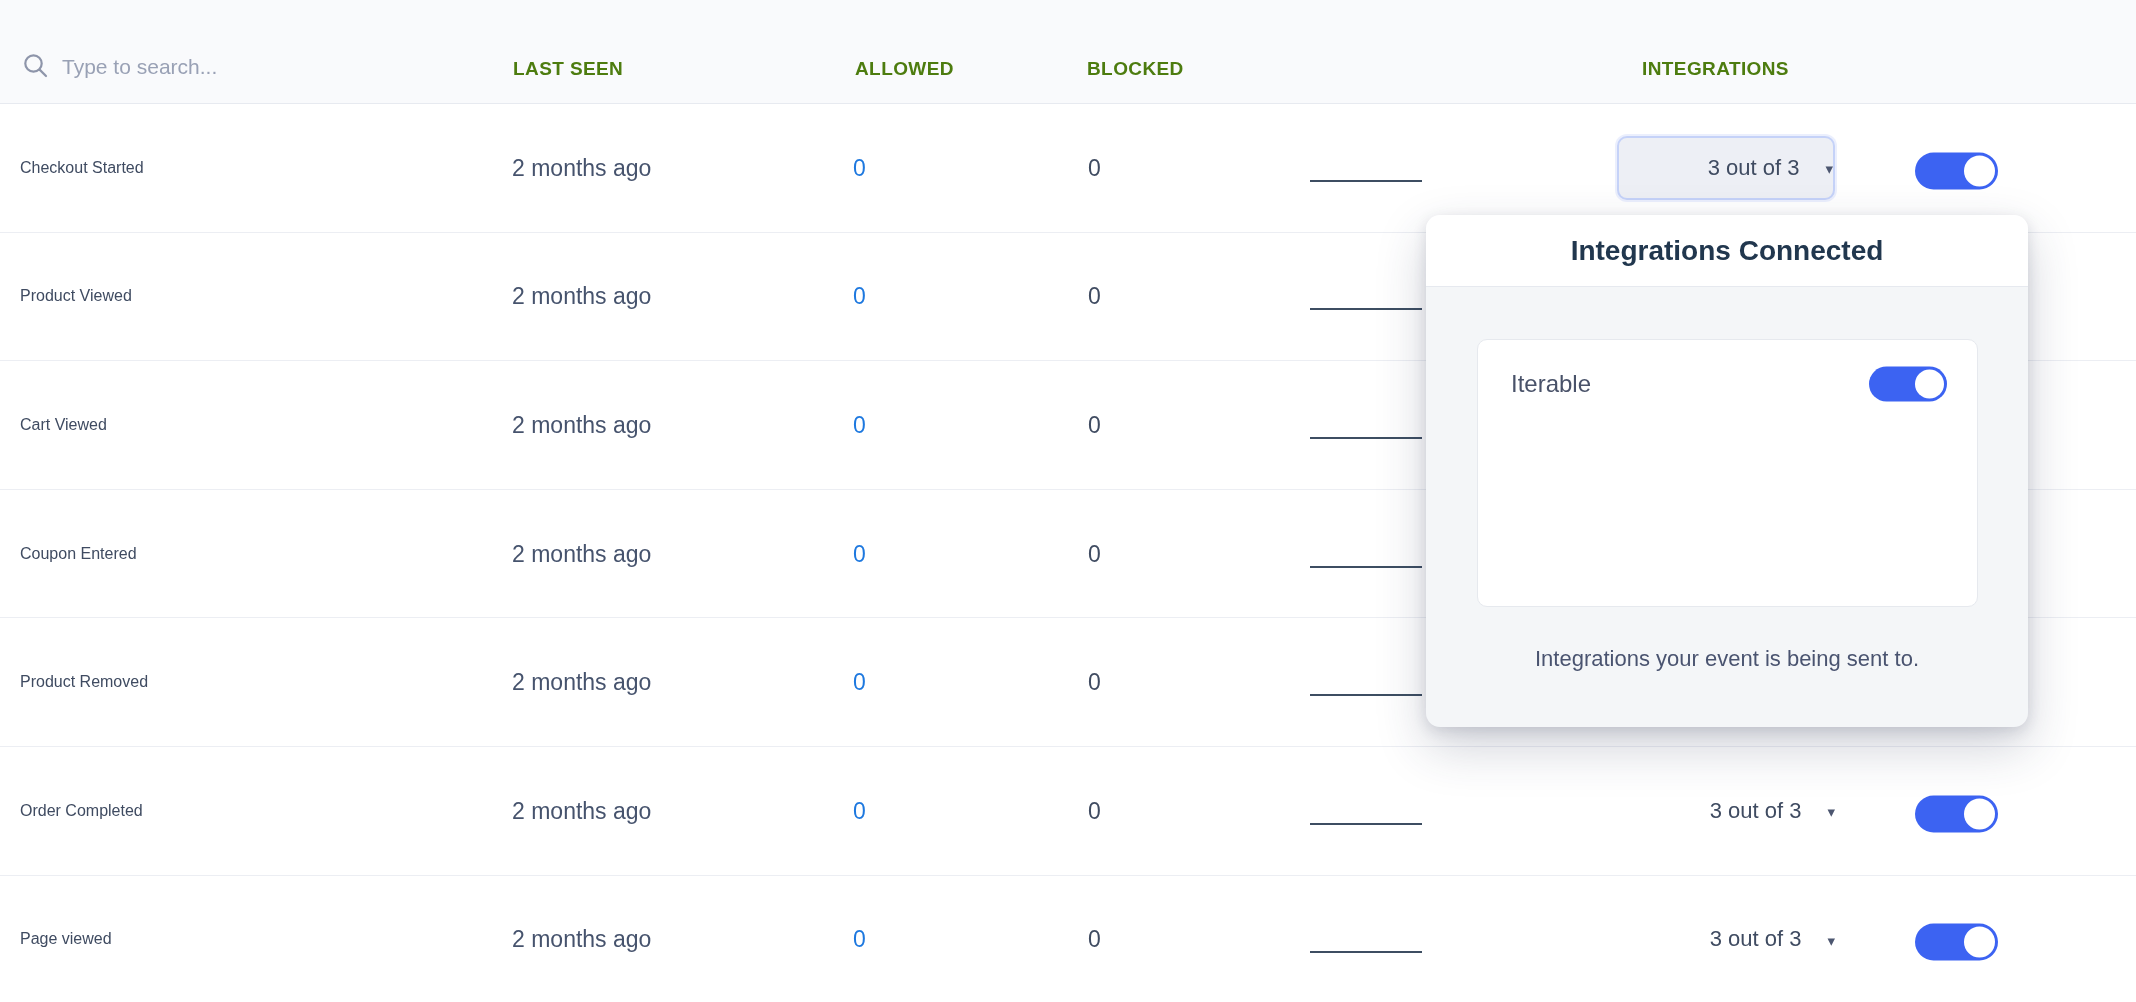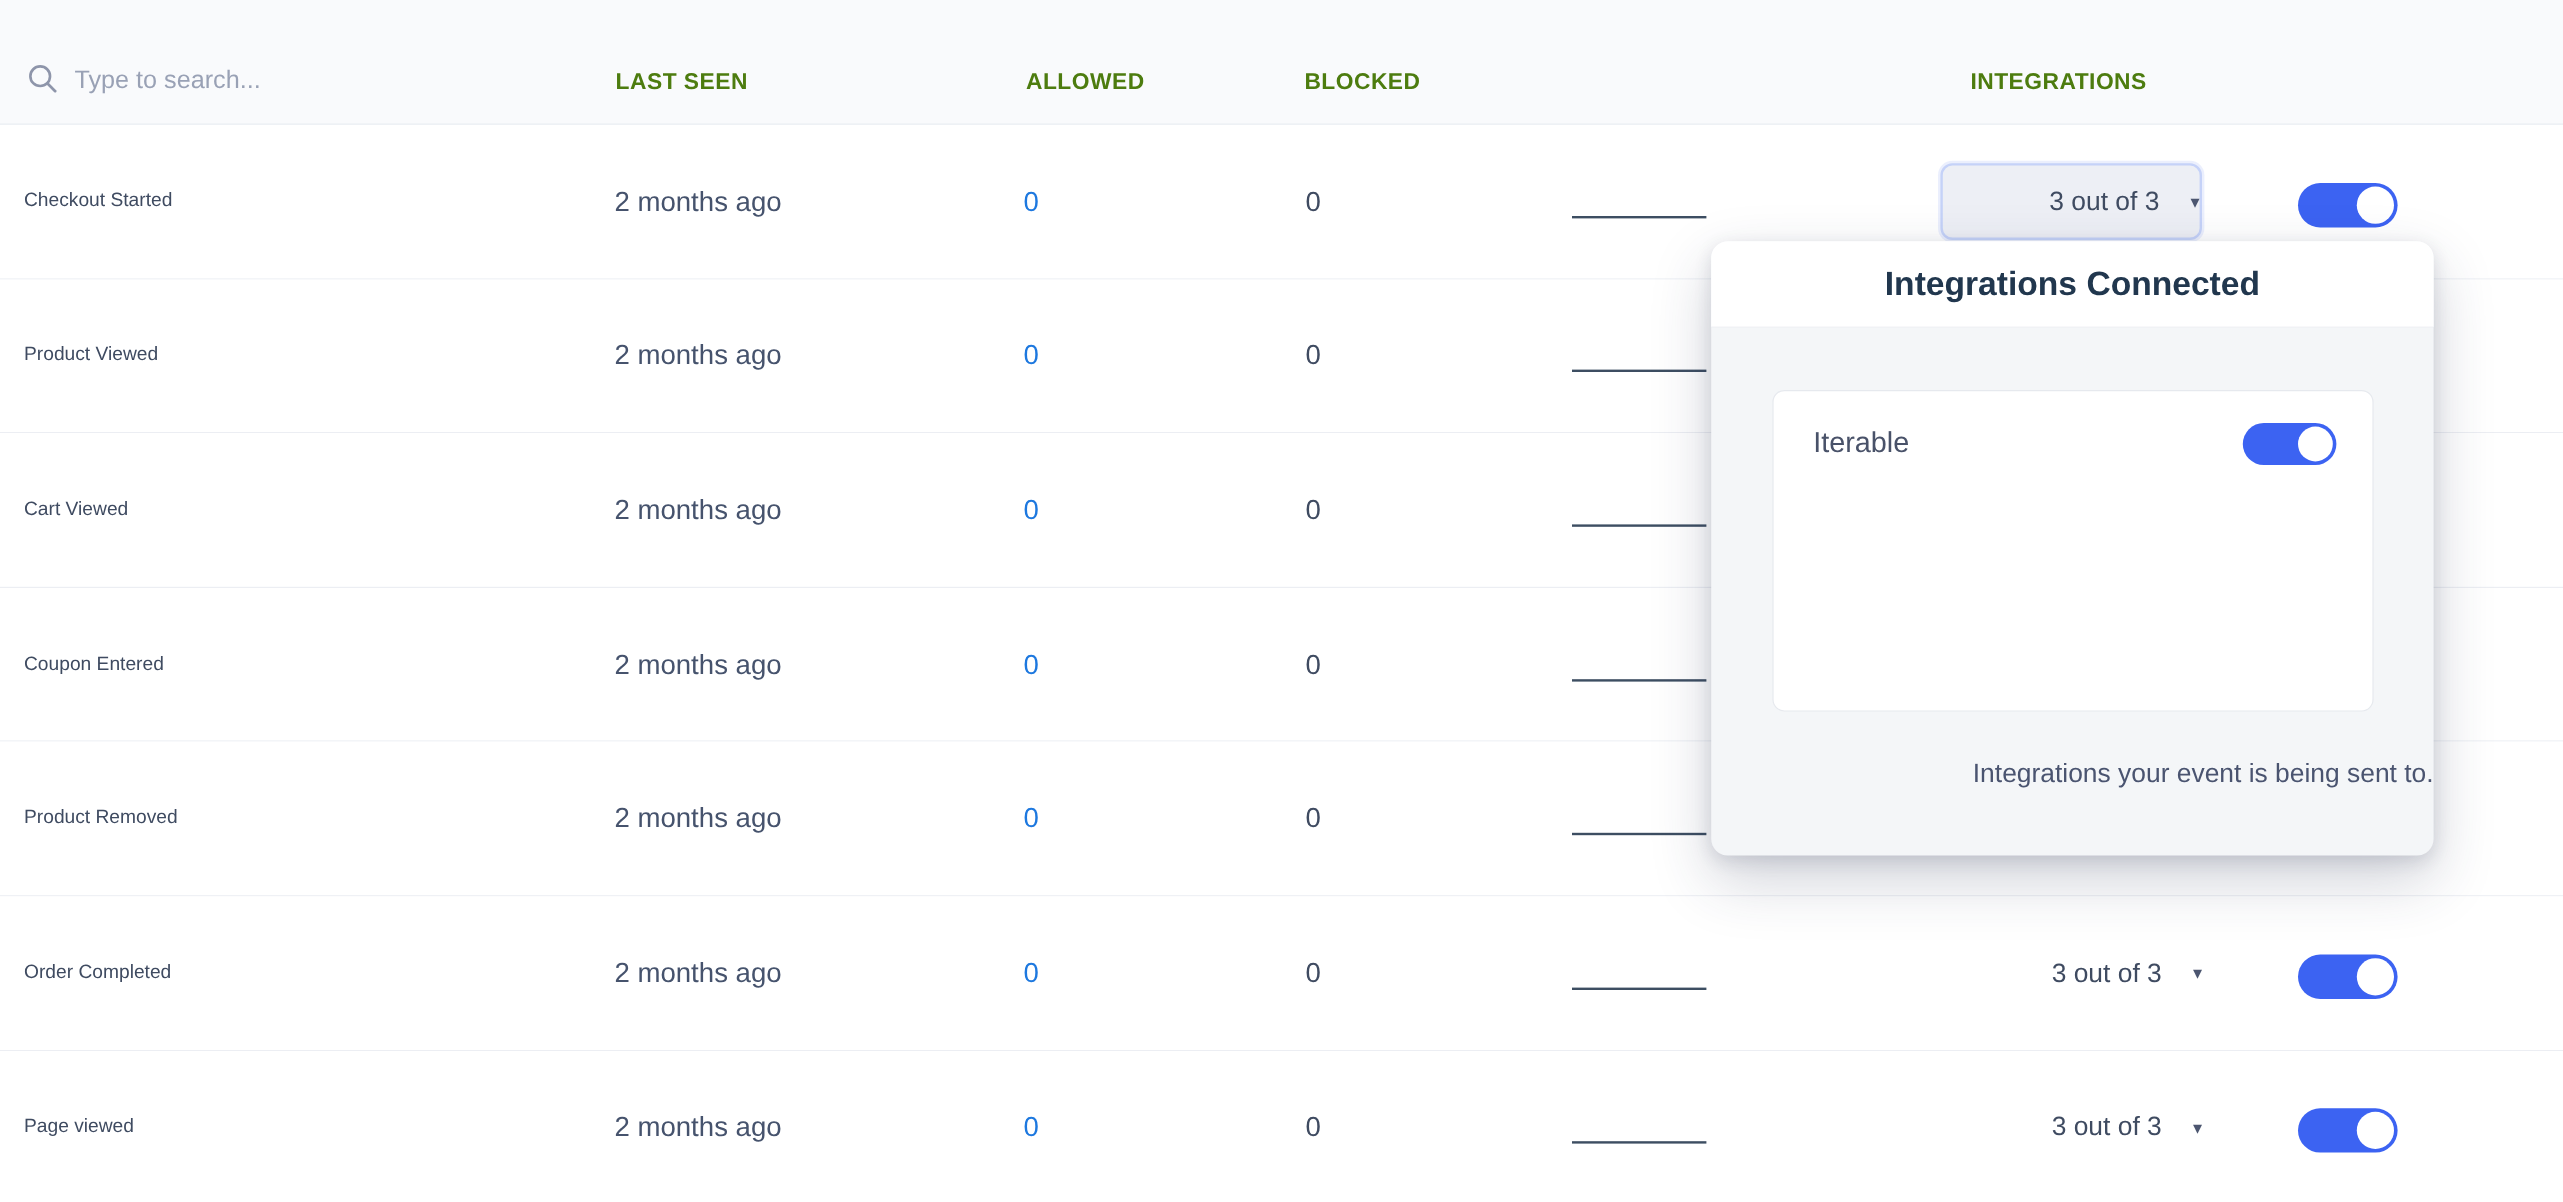--- a/index.html
+++ b/index.html
@@ -59,21 +59,21 @@
   .toggle{
     position:absolute; left:1915px; top:50%; transform:translateY(calc(-50% + 3px));
     width:83px; height:37px; border-radius:19px; background:#3c63f2; cursor:pointer;
   }
   .toggle .knob{
     position:absolute; top:3px; right:3px; width:31px; height:31px;
     border-radius:50%; background:#fff;
   }
   
   .popover{
-    position:absolute; left:1426px; top:201px; width:602px; height:512px;
+    position:absolute; left:1426px; top:215px; width:602px; height:512px;
     border-radius:14px; background:#f4f6f8;
     box-shadow:0 20px 50px rgba(40,50,80,.22), 0 4px 14px rgba(40,50,80,.14);
     z-index:5;
   }
   .popover-header{
     height:72px; background:#fff; border-radius:14px 14px 0 0;
     border-bottom:1px solid #e6e9ef;
     display:flex; align-items:center; justify-content:center;
   }
   .popover-title{ font-size:28px; font-weight:700; color:#21374e; }
@@ -90,21 +90,21 @@
   .ptoggle{
     position:absolute; left:391px; top:50%; transform:translateY(-50%);
     width:78px; height:35px; border-radius:18px; background:#3c63f2; cursor:pointer;
   }
   .ptoggle .knob{
     position:absolute; top:3px; right:3px; width:29px; height:29px;
     border-radius:50%; background:#fff;
   }
   .popover-caption{
     position:absolute; left:0; top:431px; width:100%;
-    text-align:right; font-size:22px; color:#4a5470;
+    text-align:center; font-size:22px; color:#4a5470;
   }
 </style>
 </head>
 <body>
 
 <div class="app">
 
   <div class="thead">
     <svg class="search-icon" viewBox="0 0 27 27" fill="none">
       <circle cx="11.5" cy="11.5" r="8.2" stroke="#8e95aa" stroke-width="2.2"></circle>

